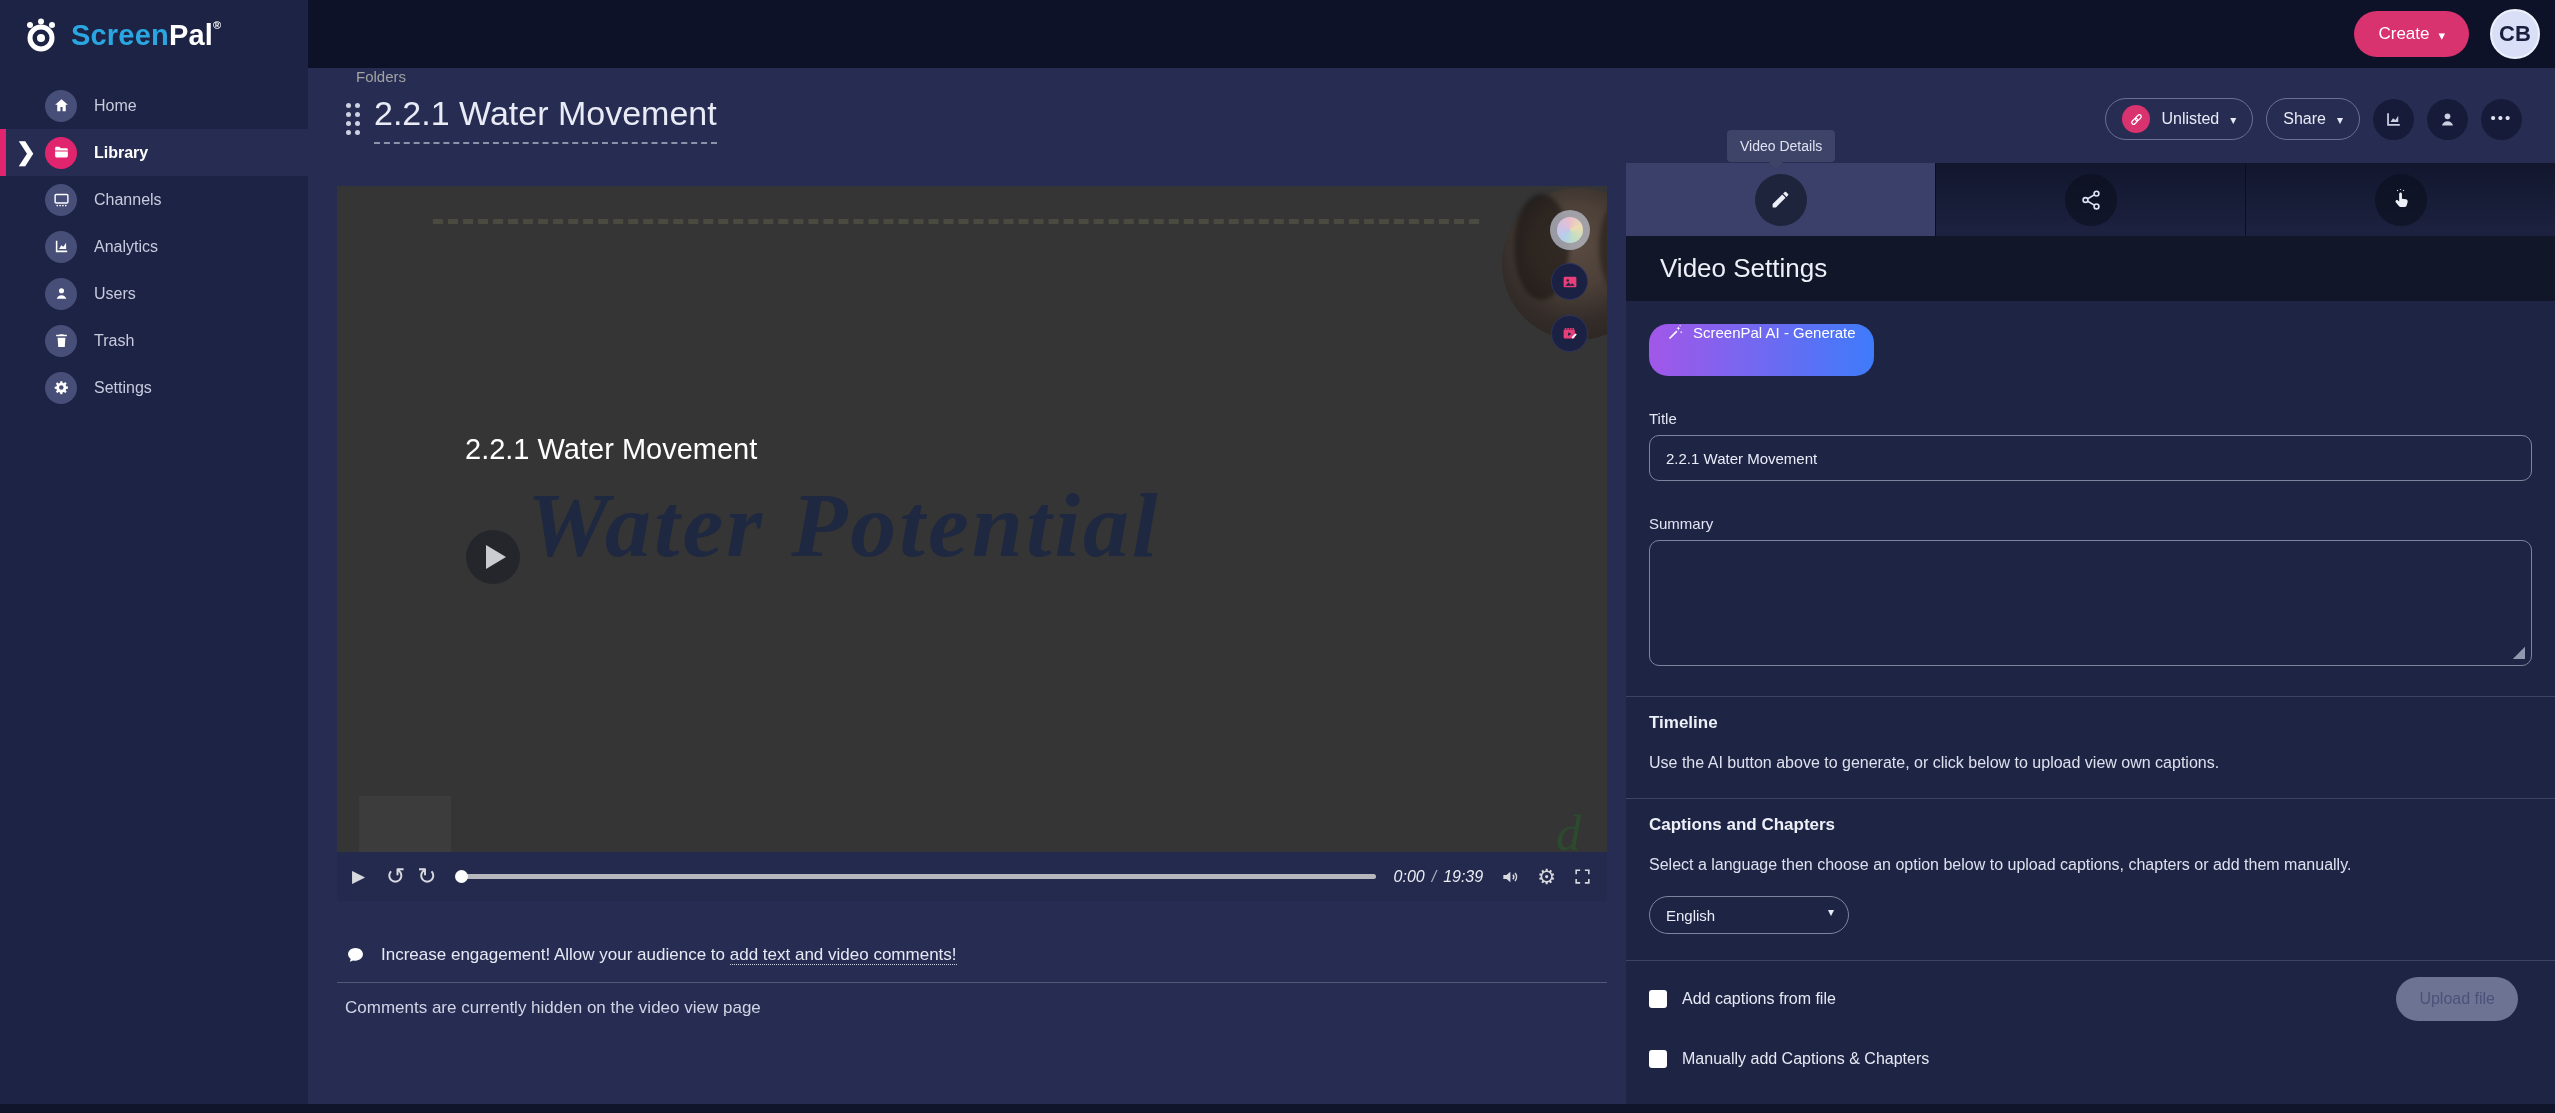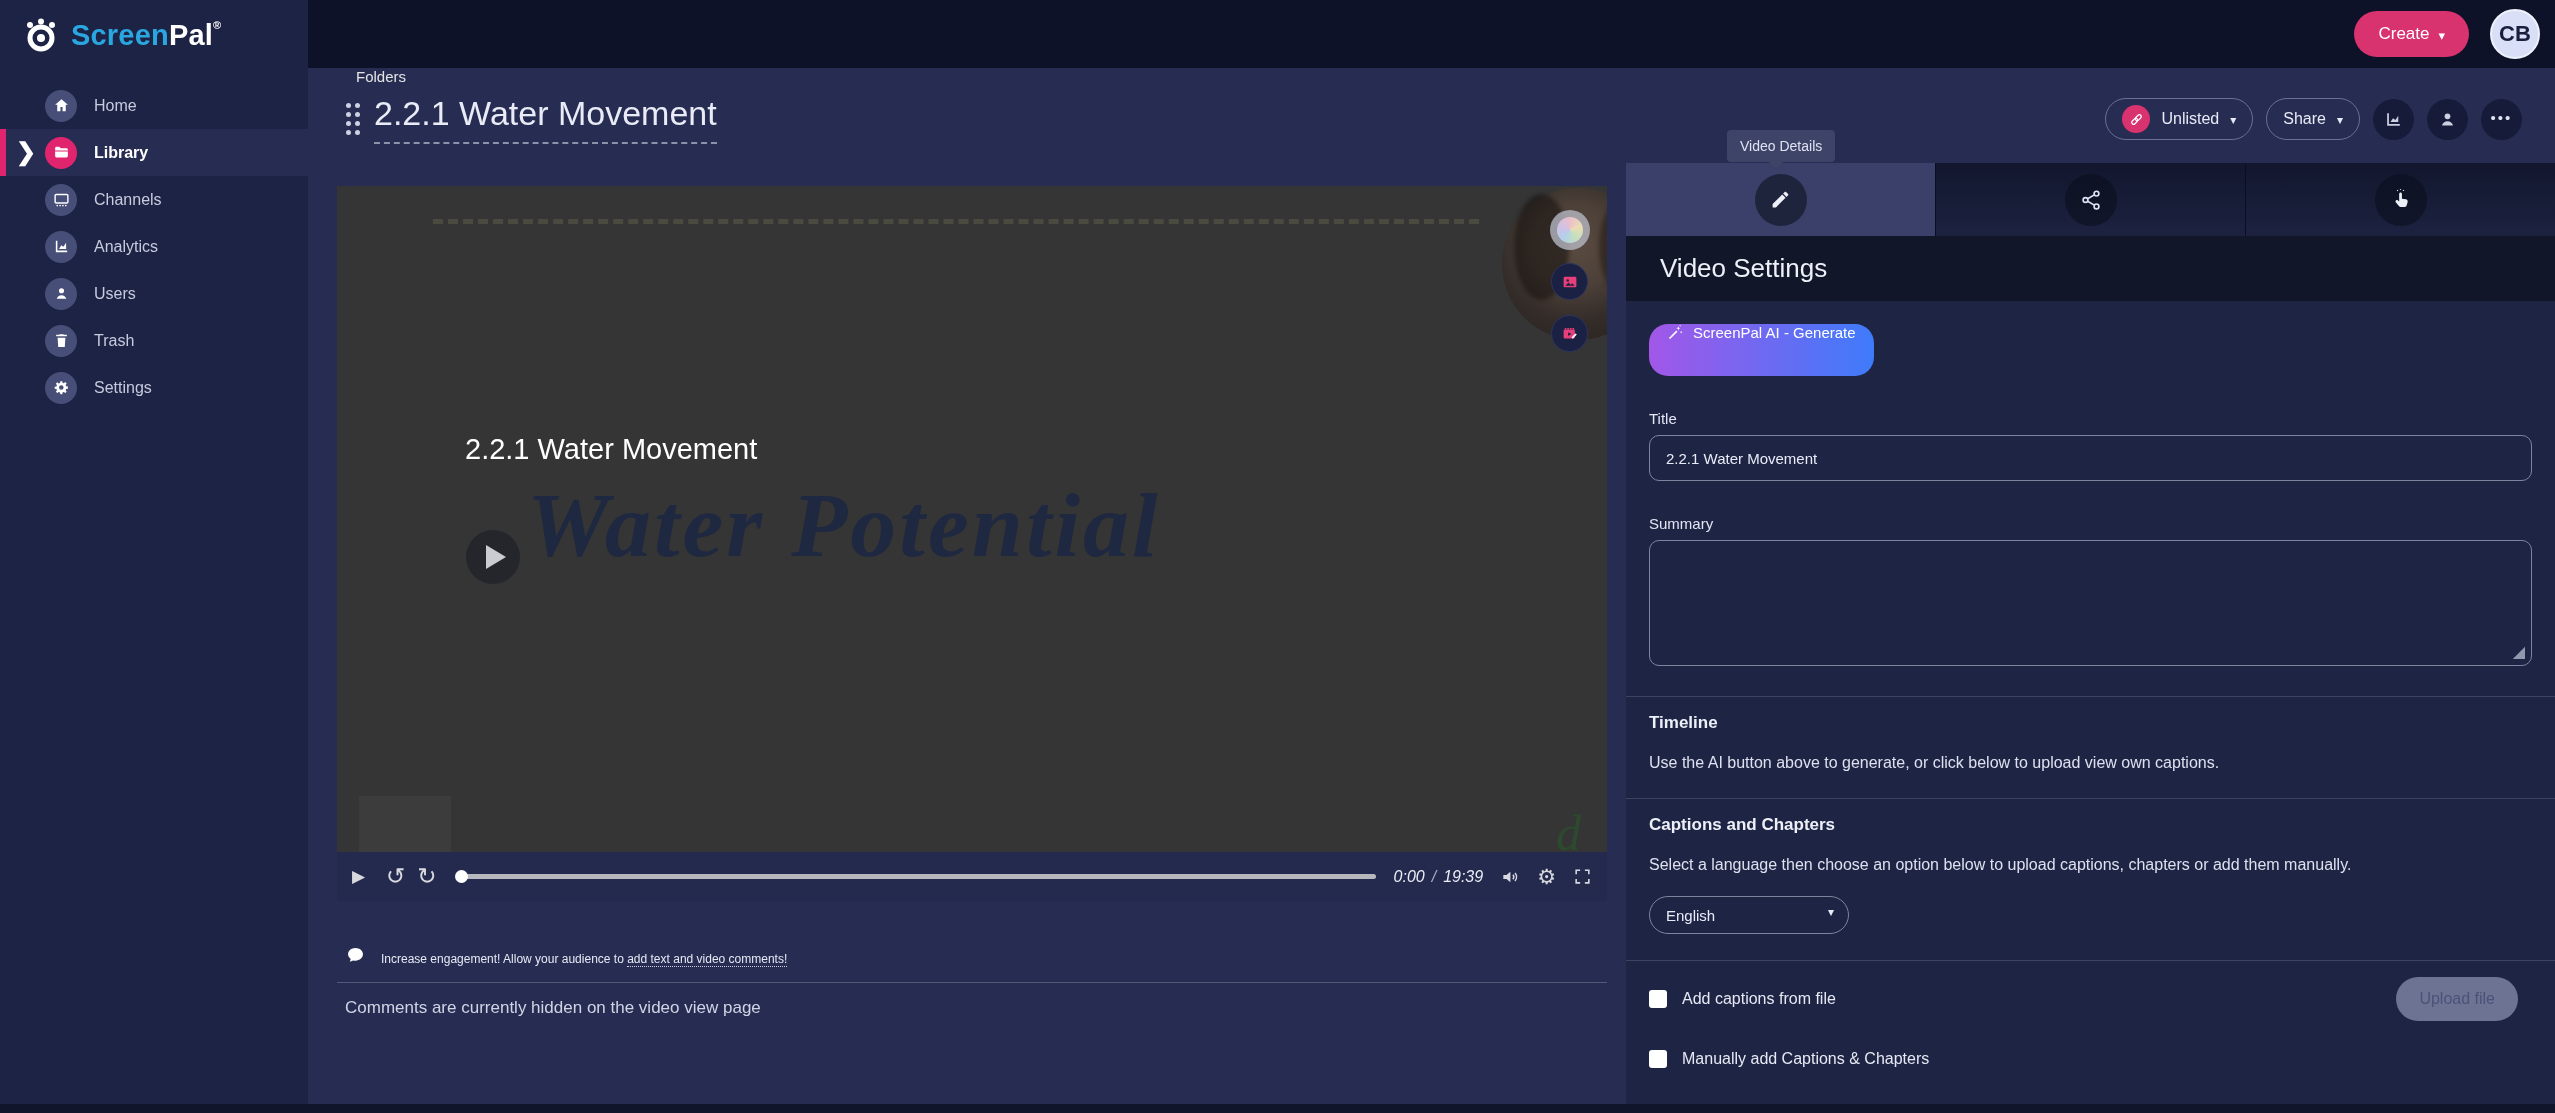--- a/index.html
+++ b/index.html
@@ -30,21 +30,21 @@
     color:#c7cbdd;font-size:16px;cursor:pointer;}
   .nav-icon{width:32px;height:32px;min-width:32px;border-radius:50%;background:#474e78;display:flex;
     align-items:center;justify-content:center;}
   .nav-item.active{background:#272d52;color:#fff;font-weight:bold;}
   .nav-item.active .nav-icon{background:#e0246e;}
   .active-bar{position:absolute;left:0;top:0;width:6px;height:100%;background:#e0246e;}
   .active-chevron{position:absolute;left:16px;top:50%;transform:translateY(-54%);color:#fff;font-size:24px;font-weight:bold;}
 
   
   .header-band{position:absolute;left:308px;top:68px;right:0;height:95px;background:#272d52;z-index:2;}
-  .breadcrumb{position:absolute;left:48px;top:0px;font-size:15px;color:#e5e5e5;cursor:pointer;}
+  .breadcrumb{position:absolute;left:48px;top:0px;font-size:15px;color:#a3a3a3;cursor:pointer;}
   .title-row{position:absolute;left:38px;top:26px;display:flex;align-items:center;gap:14px;}
   .drag-handle{display:grid;grid-template-columns:repeat(2,5px);grid-template-rows:repeat(4,5px);gap:4px;cursor:grab;}
   .drag-handle i{width:5px;height:5px;border-radius:50%;background:#cdd1e2;}
   .page-title{font-size:34px;color:#e9ebf6;border-bottom:2px dashed #8d92ab;padding-bottom:9px;cursor:text;}
   .header-actions{position:absolute;right:33px;top:30px;display:flex;align-items:center;gap:13px;}
   .pill{height:42px;border:1px solid #6a7090;border-radius:21px;background:transparent;display:flex;
     align-items:center;gap:11px;color:#e8eaf5;font-size:16px;padding:0 16px;cursor:pointer;box-sizing:border-box;}
   .privacy-dot{width:28px;height:28px;border-radius:50%;background:#d8326f;display:flex;align-items:center;justify-content:center;}
   .pill-chevron{font-size:12px;margin-top:2px;}
   .circle-btn{width:41px;height:41px;border-radius:50%;background:#151b38;display:flex;align-items:center;
@@ -87,21 +87,21 @@
   .progress{flex:1;height:5px;background:#b7b8be;border-radius:3px;margin:0 18px 0 20px;position:relative;cursor:pointer;}
   .knob{position:absolute;left:-2px;top:-4px;width:13px;height:13px;border-radius:50%;background:#fff;}
   .time{display:flex;gap:7px;font-size:16px;color:#eceef5;font-style:italic;}
   .time .sep{color:#aeb1c2;}
   .cb-icon{margin-left:17px;cursor:pointer;color:#d8d9de;display:flex;align-items:center;}
   .cb-gear{font-size:21px;line-height:1;}
   .cb-last{margin-right:15px;}
 
   
   .comments{position:absolute;left:29px;top:780px;width:1270px;color:#e6e9f4;}
-  .promo{display:flex;align-items:flex-end;gap:15px;padding:2px 8px 16px 8px;font-size:12px;}
+  .promo{display:flex;align-items:flex-start;gap:15px;padding:2px 8px 16px 8px;font-size:17px;}
   .promo-link{border-bottom:1.5px dotted #cdd1e2;cursor:pointer;}
   .comments-divider{border-top:1px solid rgba(198,203,224,0.28);}
   .comments-status{padding:15px 8px;font-size:17px;color:#d0d4e5;}
 
   
   .panel{position:absolute;left:1626px;top:163px;width:929px;bottom:0;background:#1e2444;}
   .tabs{display:flex;height:73px;}
   .tab{flex:1;display:flex;align-items:center;justify-content:center;cursor:pointer;
     background:linear-gradient(#12172e,#1c2240);border-right:1px solid #0b0e1f;}
   .tab:last-child{border-right:none;}

